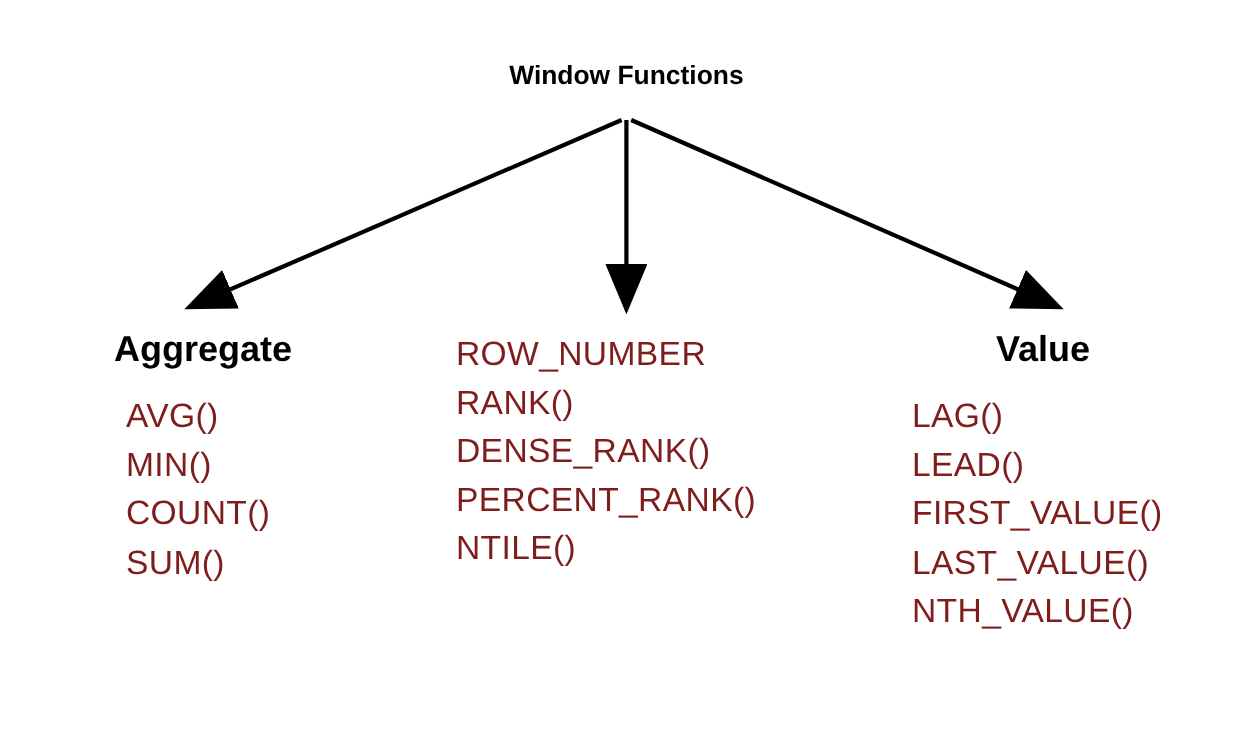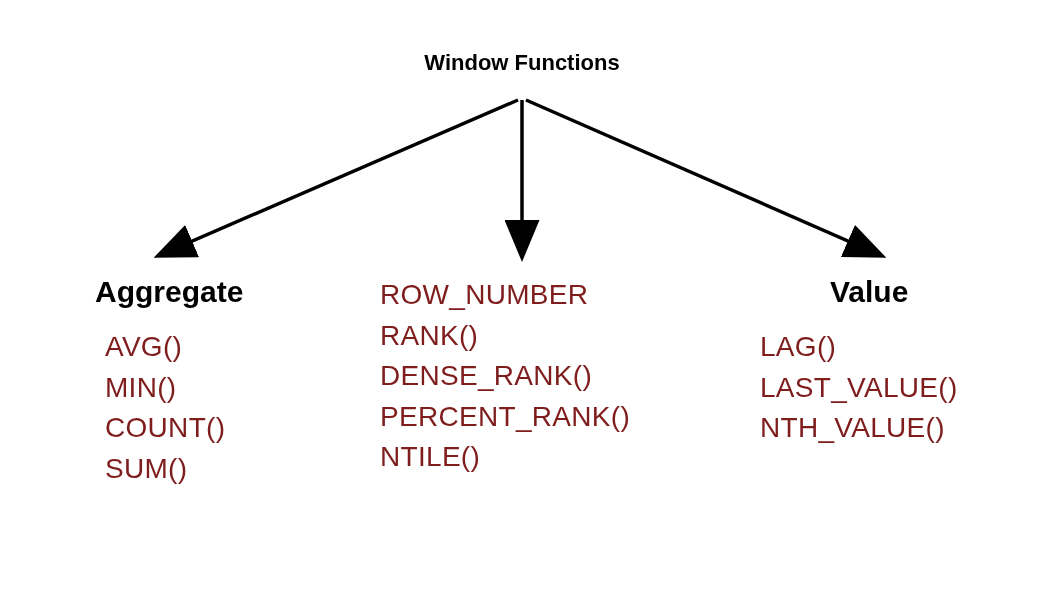--- a/index.html
+++ b/index.html
@@ -107,16 +107,18 @@
     <li class="function-item">DENSE_RANK()</li>
     <li class="function-item">PERCENT_RANK()</li>
     <li class="function-item">NTILE()</li>
   </ul>
 </div>
 
 <div class="category cat-value">
   <div class="category-title">Value</div>
   <ul class="function-list">
     <li class="function-item">LAG()</li>
+    <li class="function-item">LEAD()</li>
+    <li class="function-item">FIRST_VALUE()</li>
     <li class="function-item">LAST_VALUE()</li>
     <li class="function-item">NTH_VALUE()</li>
   </ul>
 </div>
 
 </body></html>

